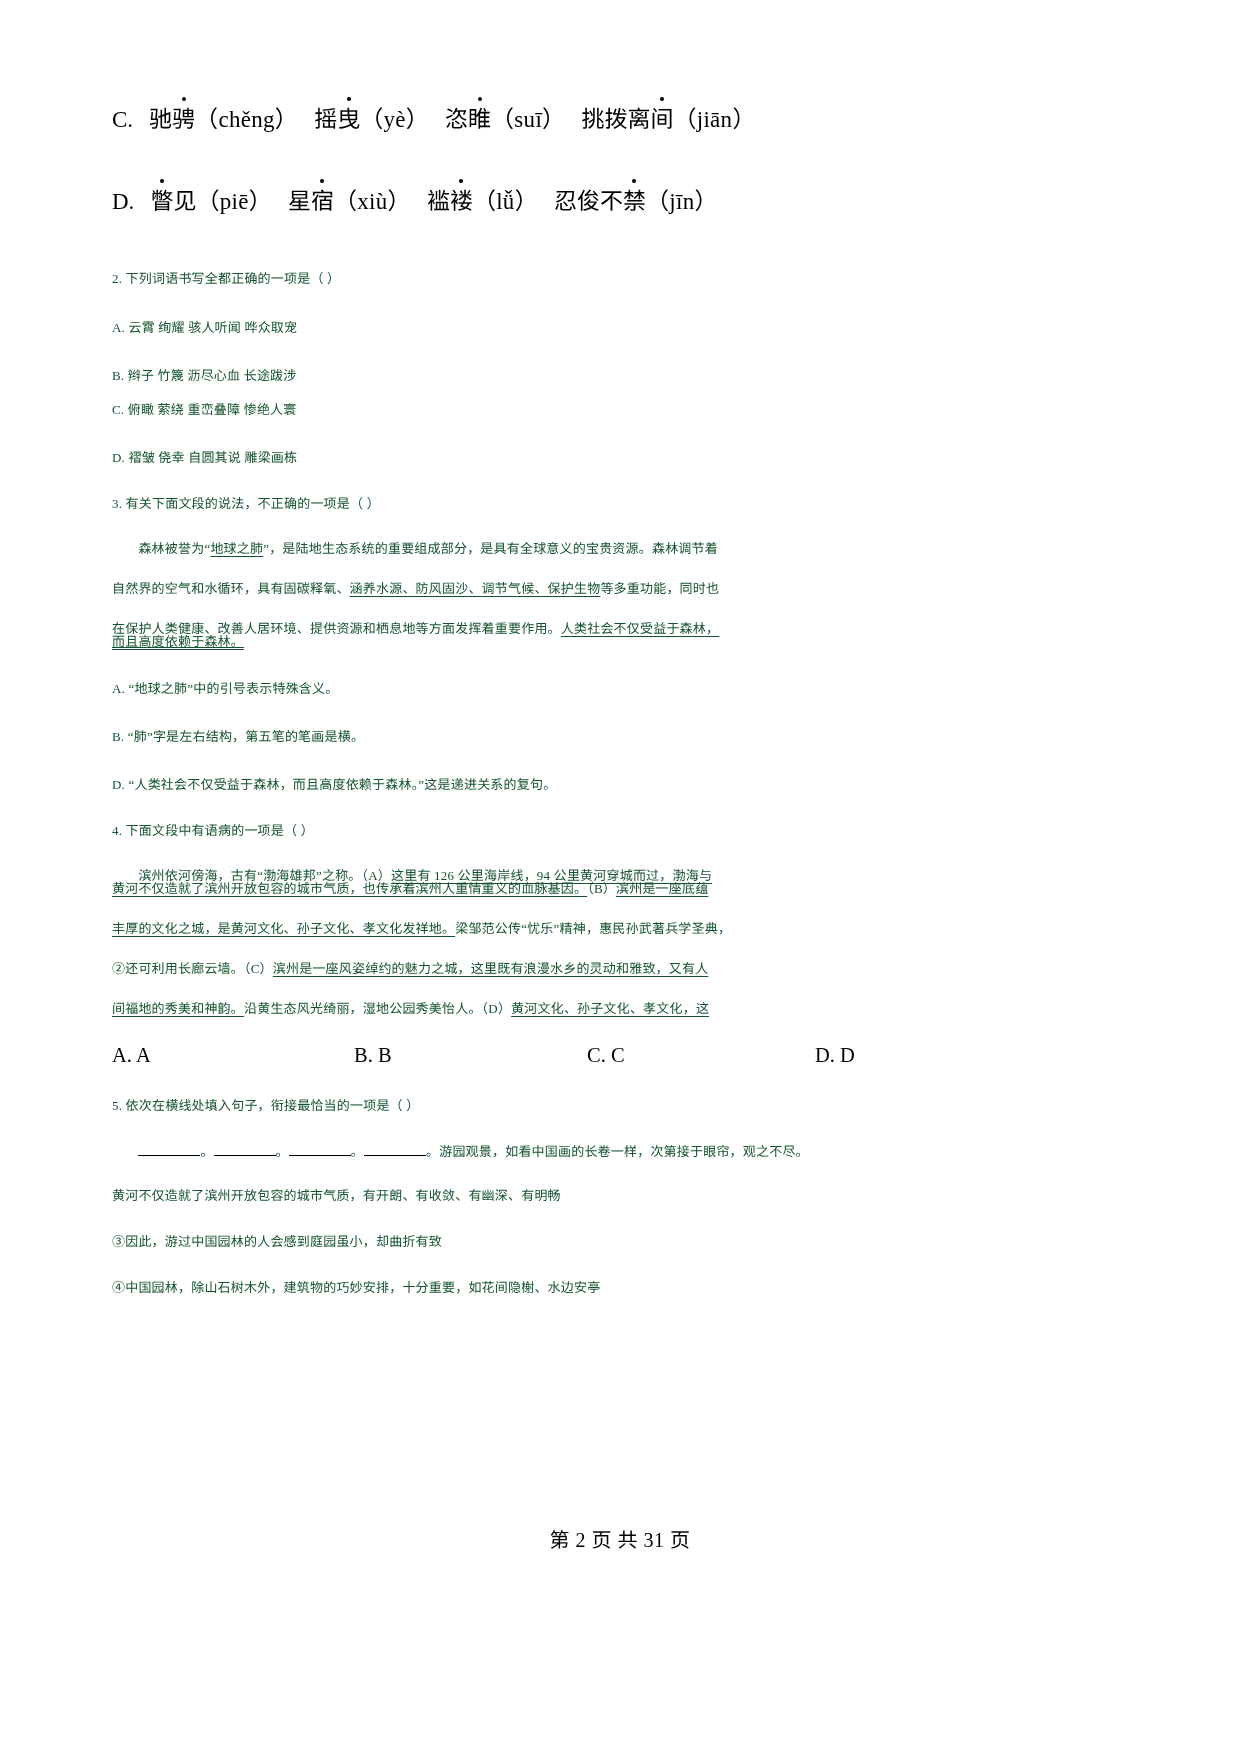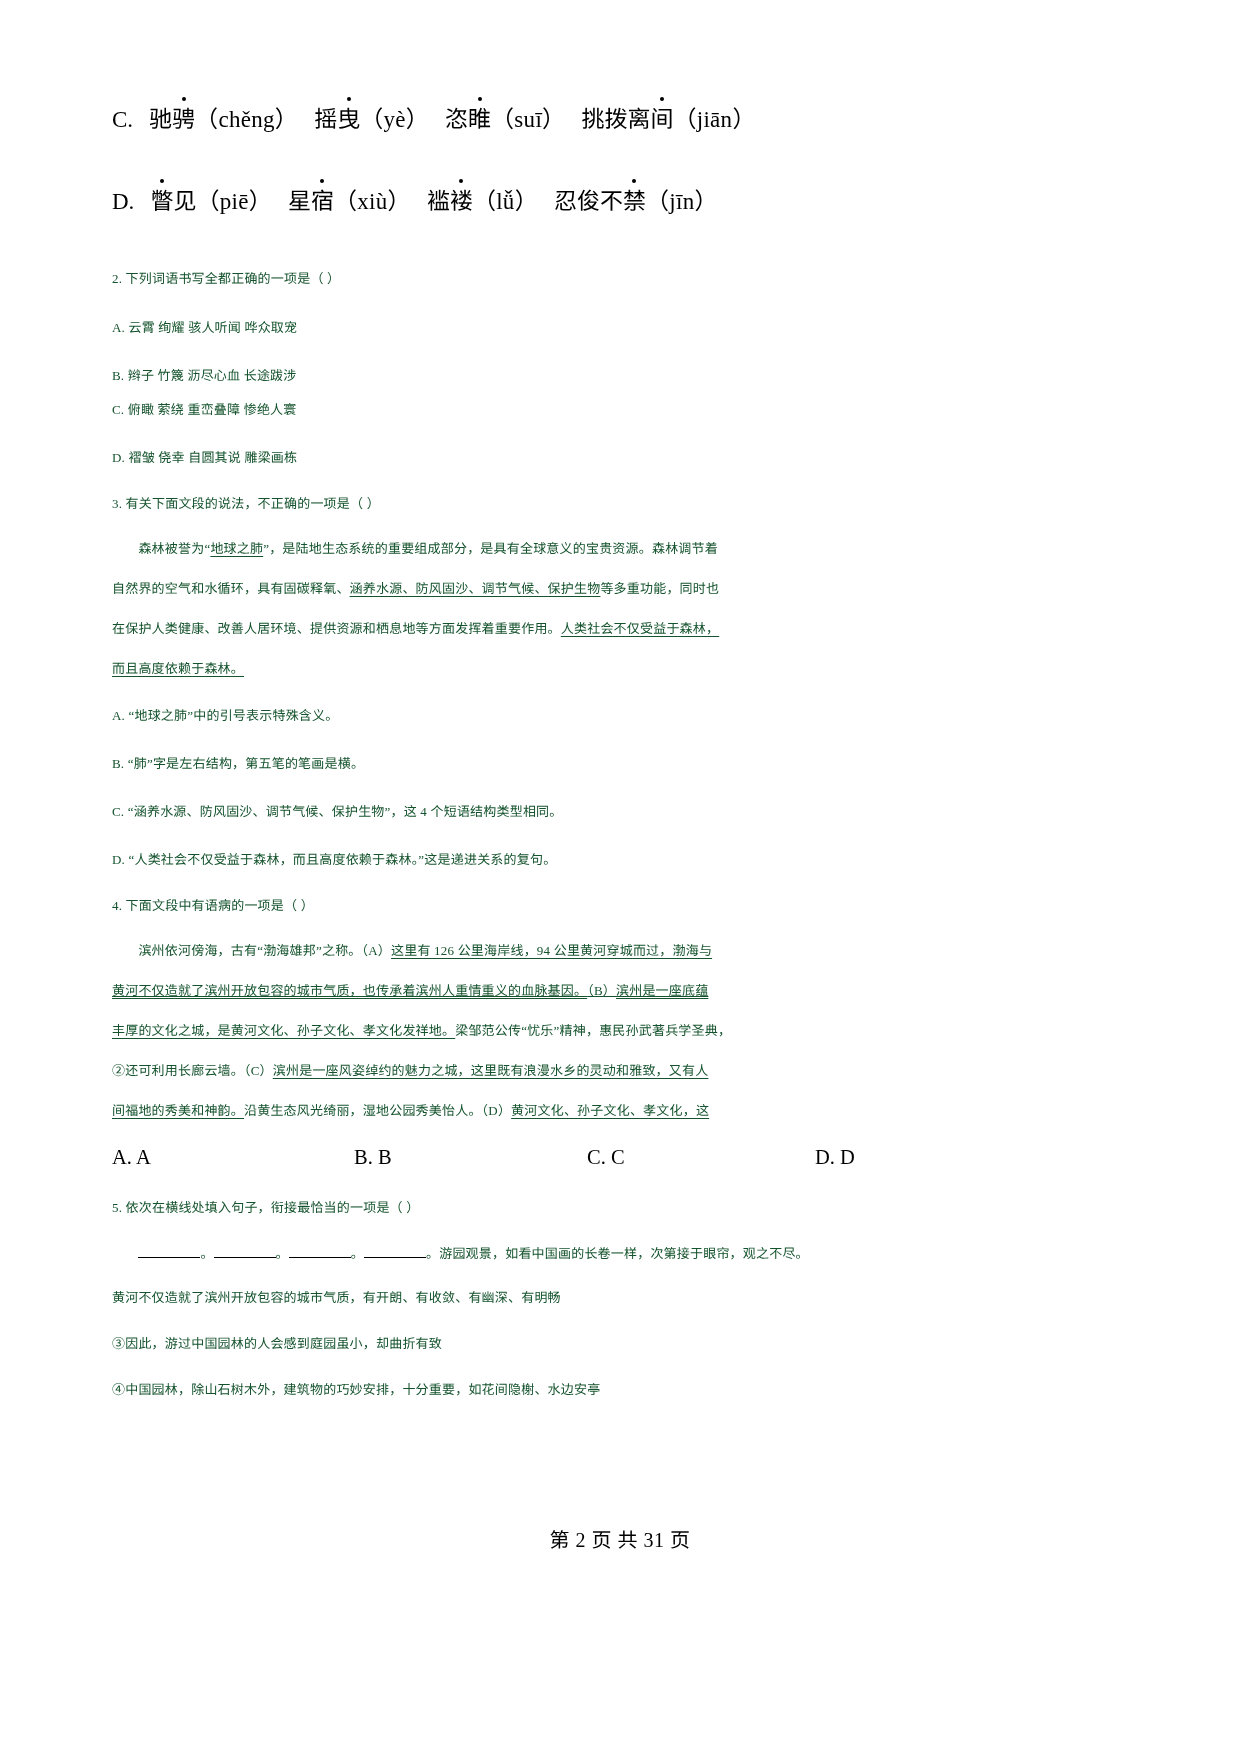--- a/index.html
+++ b/index.html
@@ -118,32 +118,31 @@
     <div class="opt" style="margin-top:29px;">D. 褶皱  侥幸  自圆其说  雕梁画栋</div>
 
     <div class="q-stem" style="margin-top:27px;">3. 有关下面文段的说法，不正确的一项是（    ）</div>
 
     <div class="para" style="margin-top:30px;"><span>　　森林被誉为“</span><span class="u">地球之肺</span><span>”，是陆地生态系统的重要组成部分，是具有全球意义的宝贵资源。森林调节着</span></div>
 
     <div class="para" style="margin-top:27px;"><span>自然界的空气和水循环，具有固碳释氧、</span><span class="u">涵养水源、防风固沙、调节气候、保护生物</span><span>等多重功能，同时也</span></div>
 
     <div class="para" style="margin-top:27px;"><span>在保护人类健康、改善人居环境、提供资源和栖息地等方面发挥着重要作用。</span><span class="u">人类社会不仅受益于森林，</span></div>
 
-    <div class="para" style="margin-top:27px;"><span class="u">而且高度依赖于森林。</span></div>
+    <div class="para" style="text-decoration:underline;"><span class="u">而且高度依赖于森林。</span></div>
 
     <div class="opt" style="margin-top:30px;">A. “地球之肺”中的引号表示特殊含义。</div>
     <div class="opt" style="margin-top:29px;">B. “肺”字是左右结构，第五笔的笔画是横。</div>
-    <div class="opt" style="margin-top:29px;">C. “涵养水源、防风固沙、调节气候、保护生物”，这 4 个短语结构类型相同。</div>
     <div class="opt" style="margin-top:29px;">D. “人类社会不仅受益于森林，而且高度依赖于森林。”这是递进关系的复句。</div>
 
     <div class="q-stem" style="margin-top:27px;">4. 下面文段中有语病的一项是（    ）</div>
 
     <div class="para" style="margin-top:30px;"><span>　　滨州依河傍海，古有“渤海雄邦”之称。（A）</span><span class="u">这里有 126 公里海岸线，94 公里黄河穿城而过，渤海与</span></div>
 
-    <div class="para" style="margin-top:27px;text-decoration:underline;"><span class="u">黄河不仅造就了滨州开放包容的城市气质，也传承着滨州人重情重义的血脉基因。</span><span>（B）</span><span class="u">滨州是一座底蕴</span></div>
+    <div class="para" style=""><span class="u">黄河不仅造就了滨州开放包容的城市气质，也传承着滨州人重情重义的血脉基因。</span><span>（B）</span><span class="u">滨州是一座底蕴</span></div>
 
     <div class="para" style="margin-top:27px;"><span class="u">丰厚的文化之城，是黄河文化、孙子文化、孝文化发祥地。</span><span>梁邹范公传“忧乐”精神，惠民孙武著兵学圣典，</span></div>
 
     <div class="para" style="margin-top:27px;"><span>②还可利用长廊云墙。（C）</span><span class="u">滨州是一座风姿绰约的魅力之城，这里既有浪漫水乡的灵动和雅致，又有人</span></div>
 
     <div class="para" style="margin-top:27px;"><span class="u">间福地的秀美和神韵。</span><span>沿黄生态风光绮丽，湿地公园秀美怡人。（D）</span><span class="u">黄河文化、孙子文化、孝文化，这</span></div>
 
 
     <div class="abcd-row" style="margin-top:29px;">
       <span style="width:242px;">A. A</span>

